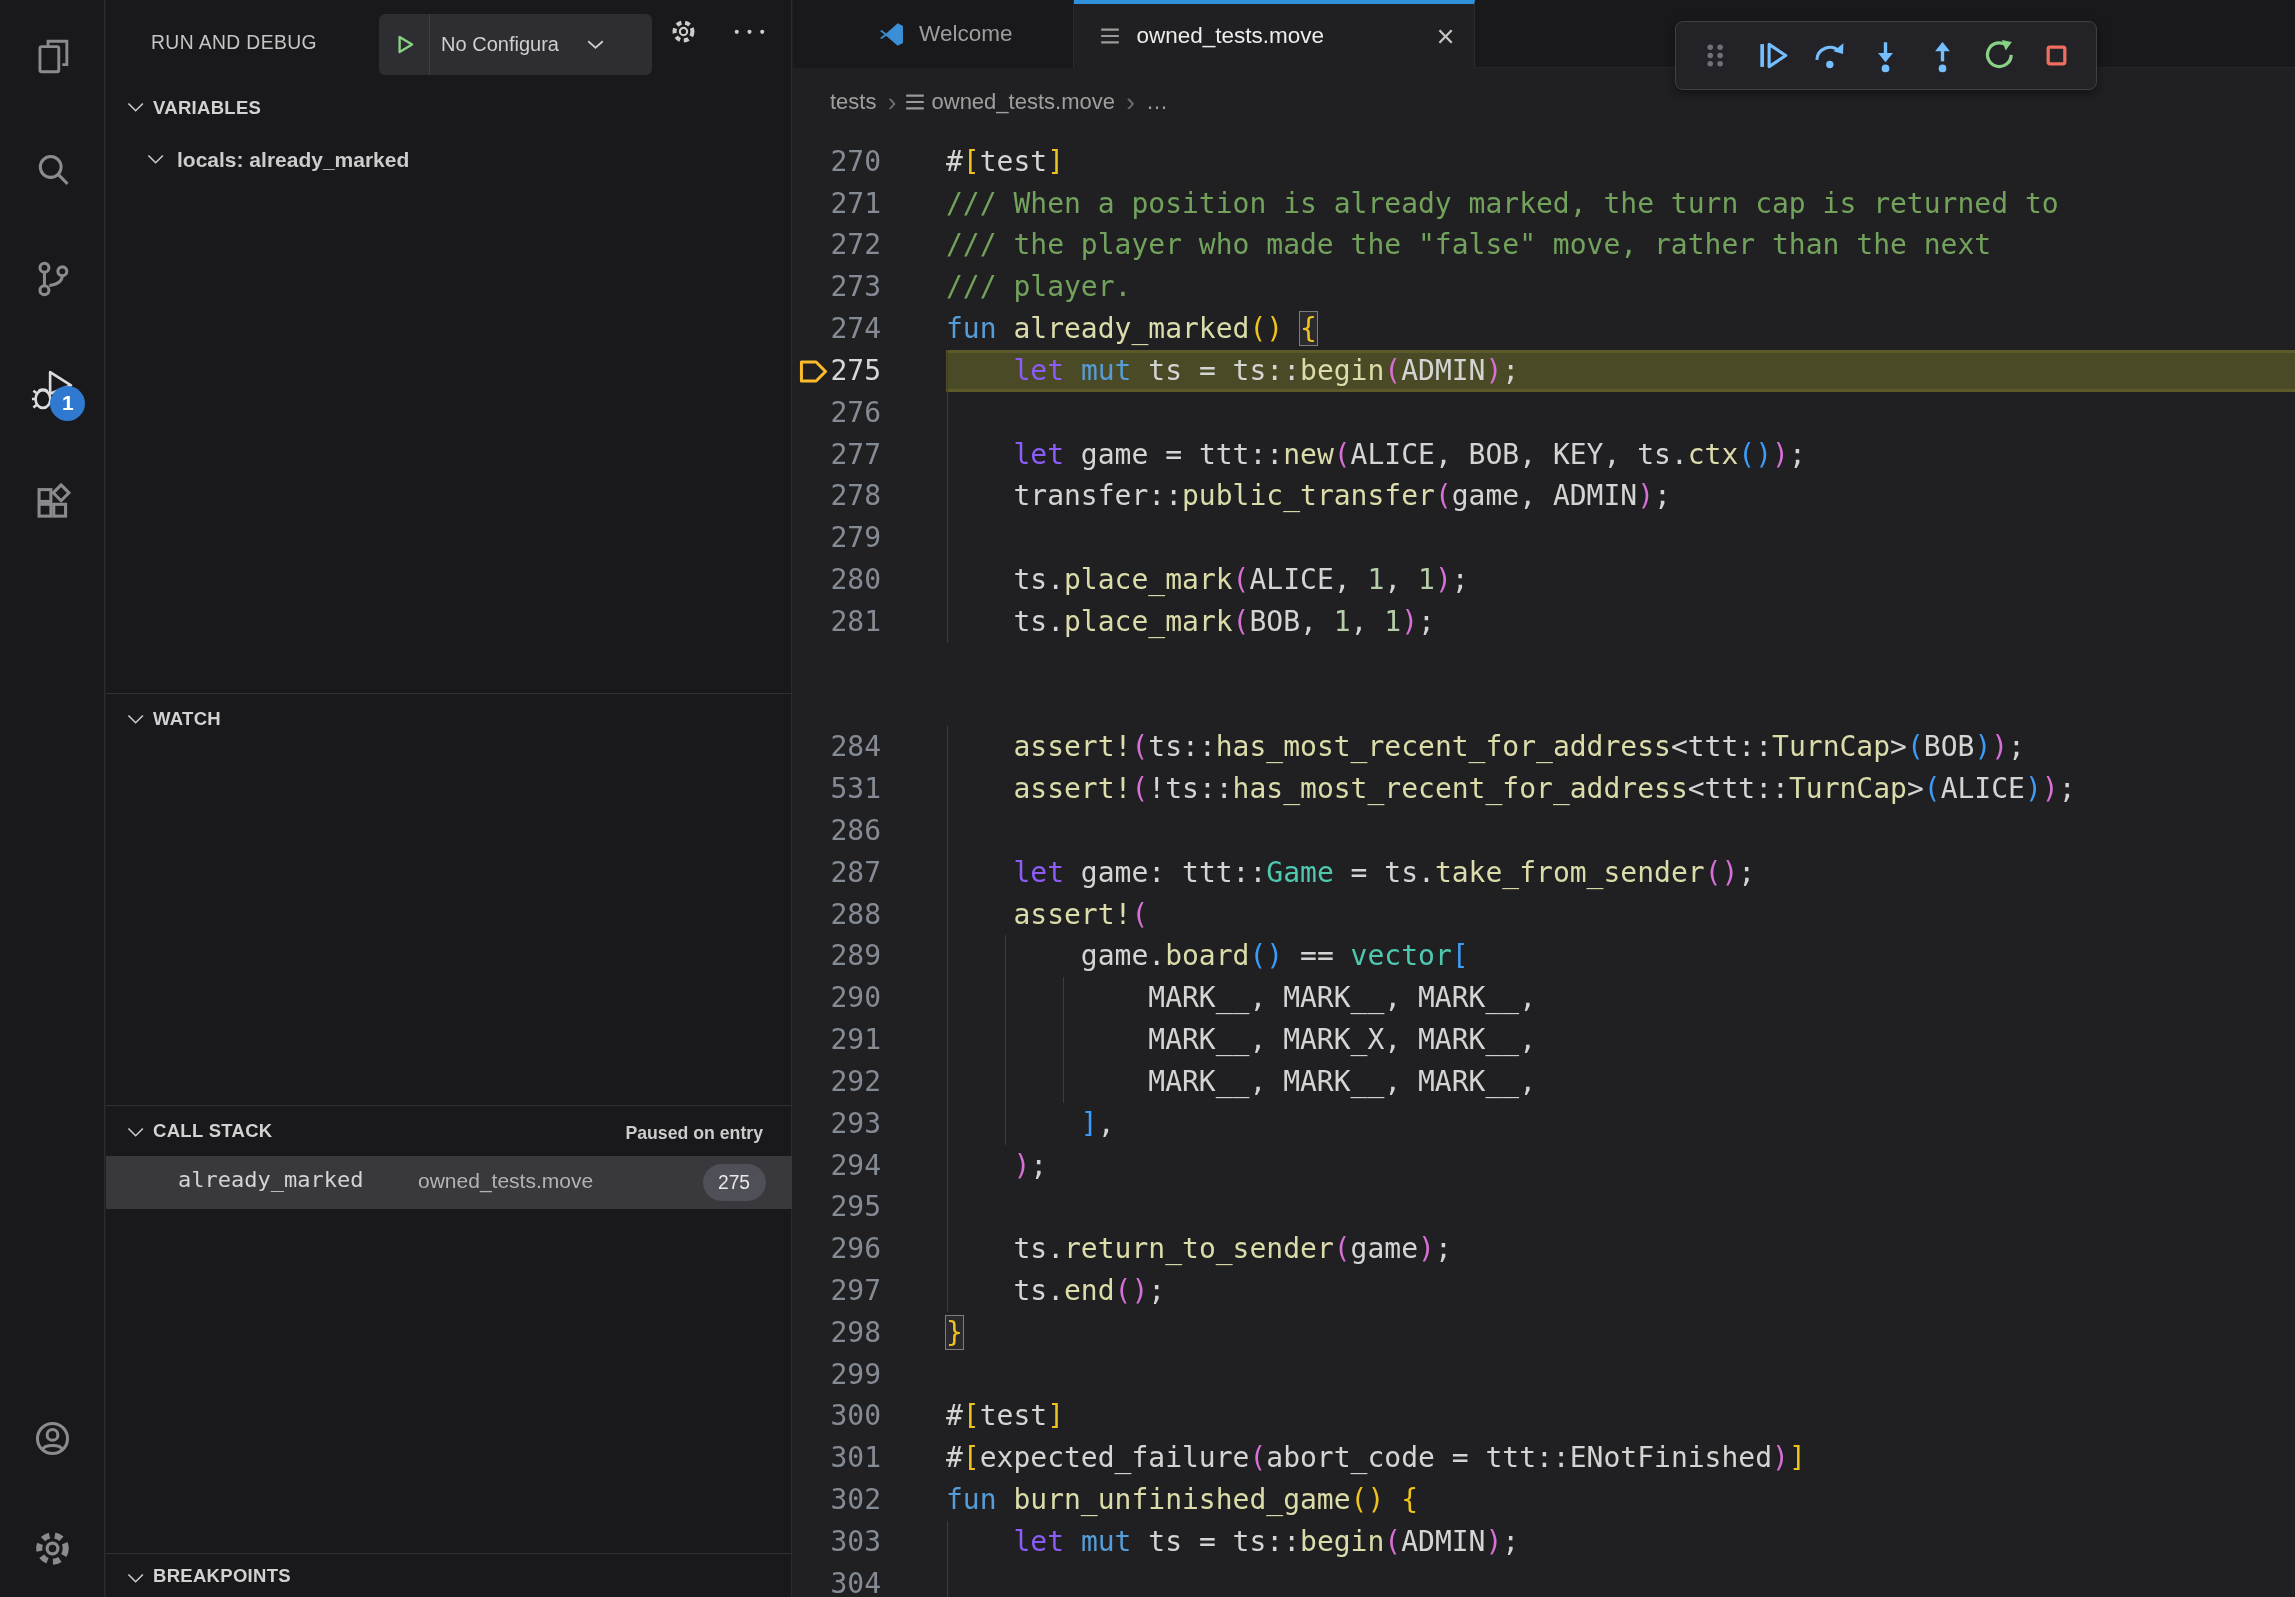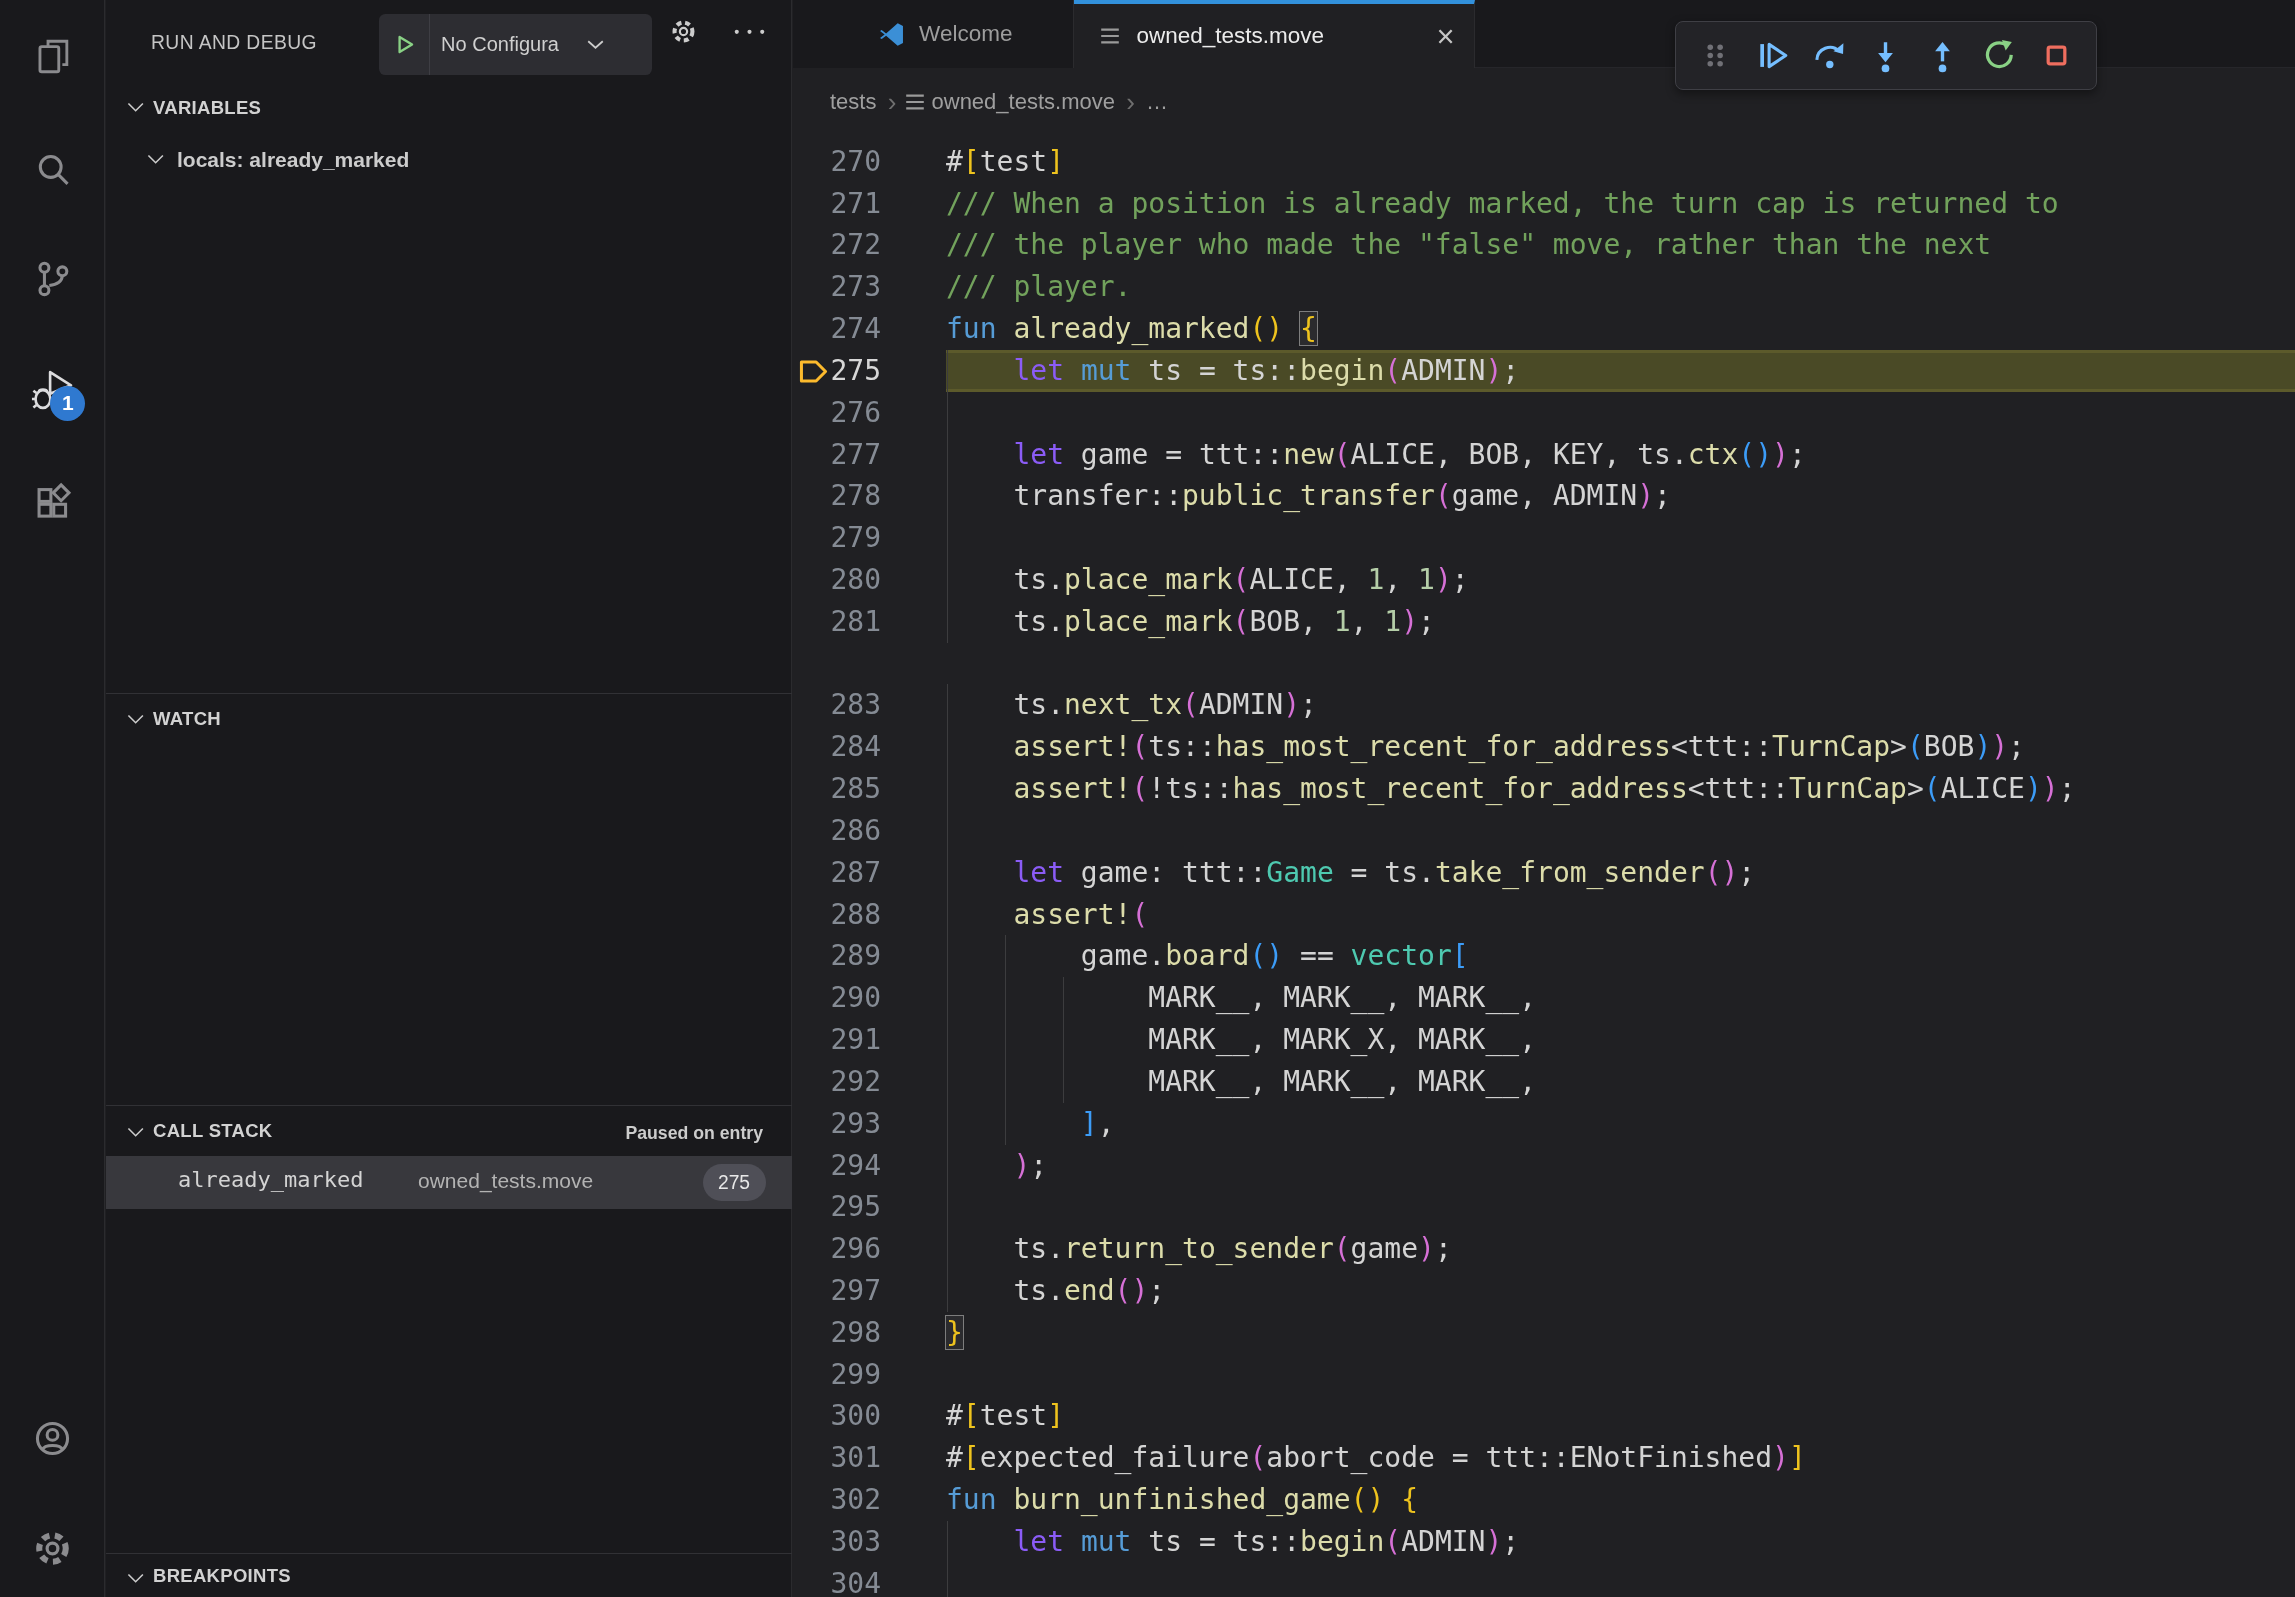--- a/index.html
+++ b/index.html
@@ -273,33 +273,28 @@
       <div class="crow" style="top: 559px;">
         <div class="iguide" style="left: 154px;"></div>
         <span class="lnum">280</span>
         <span class="ctext"><span class="t-txt">    ts.</span><span class="t-fn">place_mark</span><span class="t-b2">(</span><span class="t-txt">ALICE, </span><span class="t-num">1</span><span class="t-txt">, </span><span class="t-num">1</span><span class="t-b2">)</span><span class="t-txt">;</span></span>
       </div>
       <div class="crow" style="top: 601px;">
         <div class="iguide" style="left: 154px;"></div>
         <span class="lnum">281</span>
         <span class="ctext"><span class="t-txt">    ts.</span><span class="t-fn">place_mark</span><span class="t-b2">(</span><span class="t-txt">BOB, </span><span class="t-num">1</span><span class="t-txt">, </span><span class="t-num">1</span><span class="t-b2">)</span><span class="t-txt">;</span></span>
       </div>
-      <div class="crow" style="top: 684px;">
-        <div class="iguide" style="left: 154px;"></div>
-        <span class="lnum">283</span>
-        <span class="ctext"><span class="t-txt">    ts.</span><span class="t-fn">next_tx</span><span class="t-b2">(</span><span class="t-txt">ADMIN</span><span class="t-b2">)</span><span class="t-txt">;</span></span>
-      </div>
       <div class="crow" style="top: 726px;">
         <div class="iguide" style="left: 154px;"></div>
         <span class="lnum">284</span>
         <span class="ctext"><span class="t-txt">    </span><span class="t-fn">assert!</span><span class="t-b2">(</span><span class="t-txt">ts::</span><span class="t-fn">has_most_recent_for_address</span><span class="t-txt">&lt;ttt::</span><span class="t-fn">TurnCap</span><span class="t-txt">&gt;</span><span class="t-b3">(</span><span class="t-txt">BOB</span><span class="t-b3">)</span><span class="t-b2">)</span><span class="t-txt">;</span></span>
       </div>
       <div class="crow" style="top: 768px;">
         <div class="iguide" style="left: 154px;"></div>
-        <span class="lnum">285</span>
+        <span class="lnum">531</span>
         <span class="ctext"><span class="t-txt">    </span><span class="t-fn">assert!</span><span class="t-b2">(</span><span class="t-txt">!ts::</span><span class="t-fn">has_most_recent_for_address</span><span class="t-txt">&lt;ttt::</span><span class="t-fn">TurnCap</span><span class="t-txt">&gt;</span><span class="t-b3">(</span><span class="t-txt">ALICE</span><span class="t-b3">)</span><span class="t-b2">)</span><span class="t-txt">;</span></span>
       </div>
       <div class="crow" style="top: 810px;">
         <div class="iguide" style="left: 154px;"></div>
         <span class="lnum">286</span>
         <span class="ctext"></span>
       </div>
       <div class="crow" style="top: 852px;">
         <div class="iguide" style="left: 154px;"></div>
         <span class="lnum">287</span>

